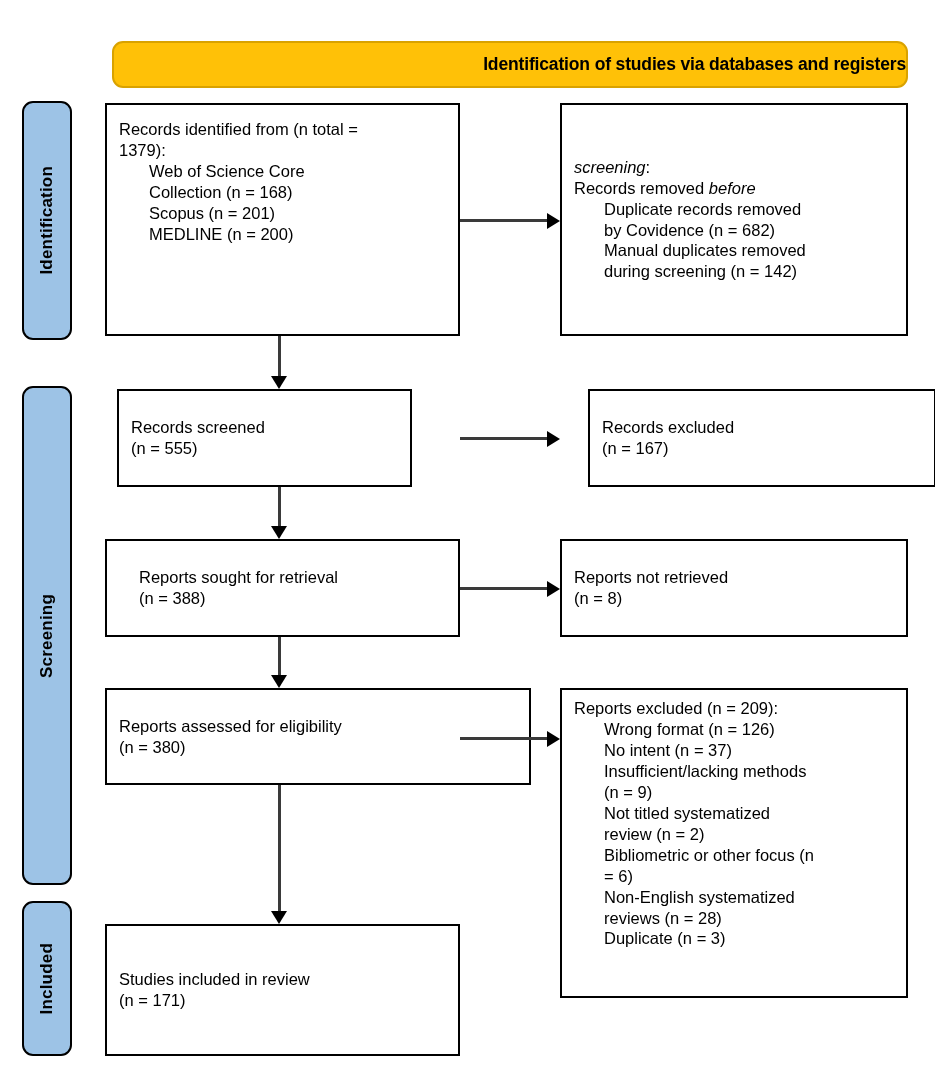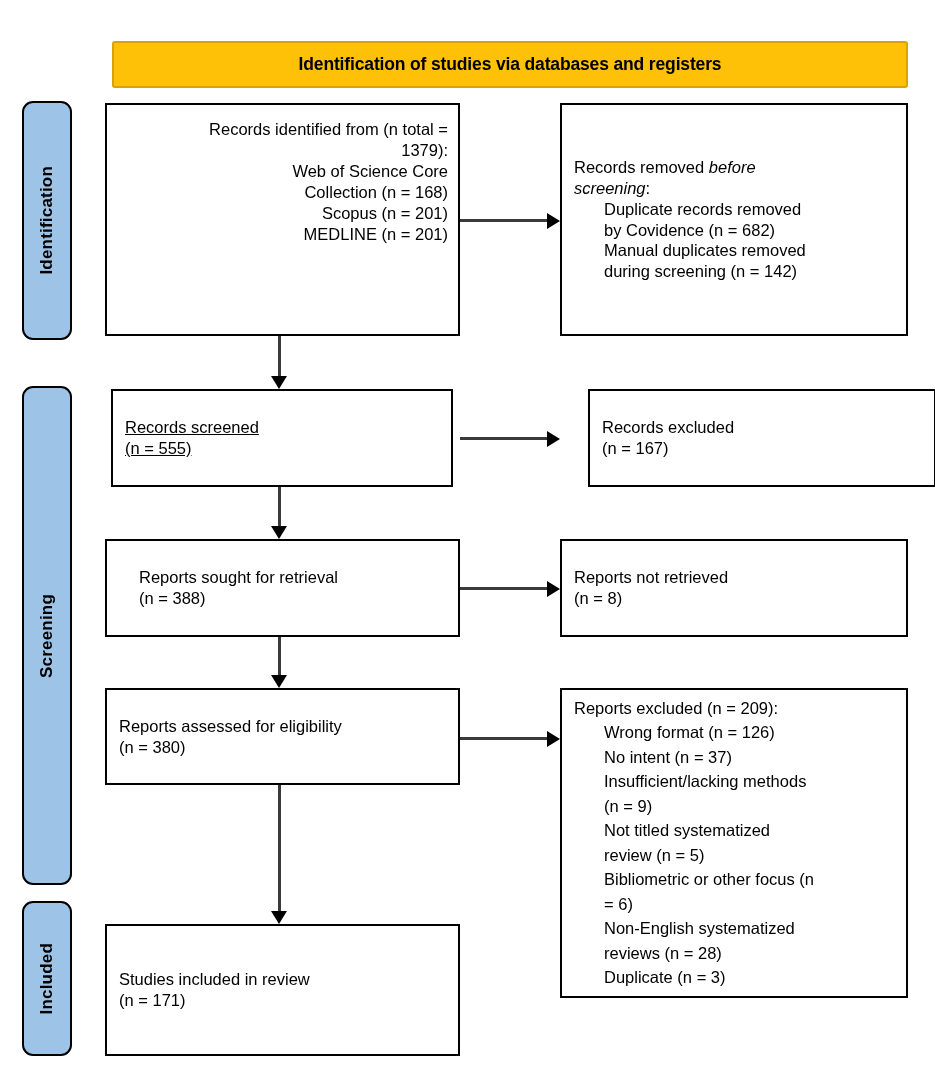--- a/index.html
+++ b/index.html
@@ -21,25 +21,25 @@
 
   
   .banner {
     position: absolute;
     left: 112px;
     top: 41px;
     width: 796px;
     height: 47px;
     background: #FFC107;
     border: 2px solid #D9A200;
-    border-radius: 3px;
+    border-radius: 11px;
     box-sizing: border-box;
     display: flex;
     align-items: center;
-    justify-content: center;
+    justify-content: flex-end;
     font-weight: bold;
     font-size: 17.5px;
     letter-spacing: -0.15px;
     color: #000000;
   }
 
   
   .stage {
     position: absolute;
     background: #9DC3E6;
@@ -74,31 +74,31 @@
     flex-direction: column;
     justify-content: center;
     font-size: 16.5px;
     line-height: 1.27;
     color: #000000;
   }
   .box .line { white-space: pre-wrap; }
   .box .line.indent { padding-left: 30px; }
   .box .line em { font-style: italic; }
 
-  #box-identified  { left: 105px; top: 103px; width: 355px; height: 233px; text-align: right; }
+  #box-identified  { left: 105px; top: 103px; width: 355px; height: 233px; }
   #box-removed     { left: 560px; top: 103px; width: 348px; height: 233px; }
-  #box-screened    { left: 111px; top: 389px; width: 342px; height: 98px; text-decoration: underline;  }
+  #box-screened    { left: 117px; top: 389px; width: 295px; height: 98px;  }
   #box-excluded    { left: 560px; top: 389px; width: 348px; height: 98px; margin-left: 28px;  }
   #box-sought      { left: 105px; top: 539px; width: 355px; height: 98px; padding-left: 32px;  }
   #box-notretrieved{ left: 560px; top: 539px; width: 348px; height: 98px; padding-left: 12px;  }
-  #box-assessed    { left: 105px; top: 688px; width: 355px; height: 97px;  }
+  #box-assessed    { left: 105px; top: 688px; width: 426px; height: 97px;  }
   #box-repexcluded { left: 560px; top: 688px; width: 348px; height: 310px; }
   #box-included    { left: 105px; top: 924px; width: 355px; height: 132px; }
 
-  #box-repexcluded { justify-content: space-between; }
+  #box-repexcluded { justify-content: flex-start; }
   #box-identified  { justify-content: flex-start; padding-top: 14px; }
   #box-removed     { justify-content: center; }
 
   
   .conn { position: absolute; }
   .conn .shaft-h {
     position: absolute;
     height: 2.5px;
     background: #3a3a3a;
     top: 0;
@@ -162,26 +162,26 @@
   <div class="stage" id="stage-included">
     <span class="stage-label">Included</span>
   </div>
 
   <div class="box" id="box-identified">
     <div class="line">Records identified from (n total =</div>
     <div class="line">1379):</div>
     <div class="line indent">Web of Science Core</div>
     <div class="line indent">Collection (n = 168)</div>
     <div class="line indent">Scopus (n = 201)</div>
-    <div class="line indent">MEDLINE (n = 201)</div>
+    <div class="line indent">MEDLINE (n = 200)</div>
   </div>
 
   <div class="box" id="box-removed">
+    <div class="line"><em>screening</em><span>:</span></div>
     <div class="line"><span>Records removed </span><em>before</em></div>
-    <div class="line"><em>screening</em><span>:</span></div>
     <div class="line indent">Duplicate records removed</div>
     <div class="line indent">by Covidence (n = 682)</div>
     <div class="line indent">Manual duplicates removed</div>
     <div class="line indent">during screening (n = 142)</div>
   </div>
 
   <div class="box" id="box-screened">
     <div class="line">Records screened</div>
     <div class="line">(n = 555)</div>
   </div>
@@ -204,21 +204,21 @@
     <div class="line">(n = 380)</div>
   </div>
 
   <div class="box" id="box-repexcluded">
     <div class="line">Reports excluded (n = 209):</div>
     <div class="line indent">Wrong format (n = 126)</div>
     <div class="line indent">No intent (n = 37)</div>
     <div class="line indent">Insufficient/lacking methods</div>
     <div class="line indent">(n = 9)</div>
     <div class="line indent">Not titled systematized</div>
-    <div class="line indent">review (n = 5)</div>
+    <div class="line indent">review (n = 2)</div>
     <div class="line indent">Bibliometric or other focus (n</div>
     <div class="line indent">= 6)</div>
     <div class="line indent">Non-English systematized</div>
     <div class="line indent">reviews (n = 28)</div>
     <div class="line indent">Duplicate (n = 3)</div>
   </div>
 
   <div class="box" id="box-included">
     <div class="line">Studies included in review</div>
     <div class="line">(n = 171)</div>

